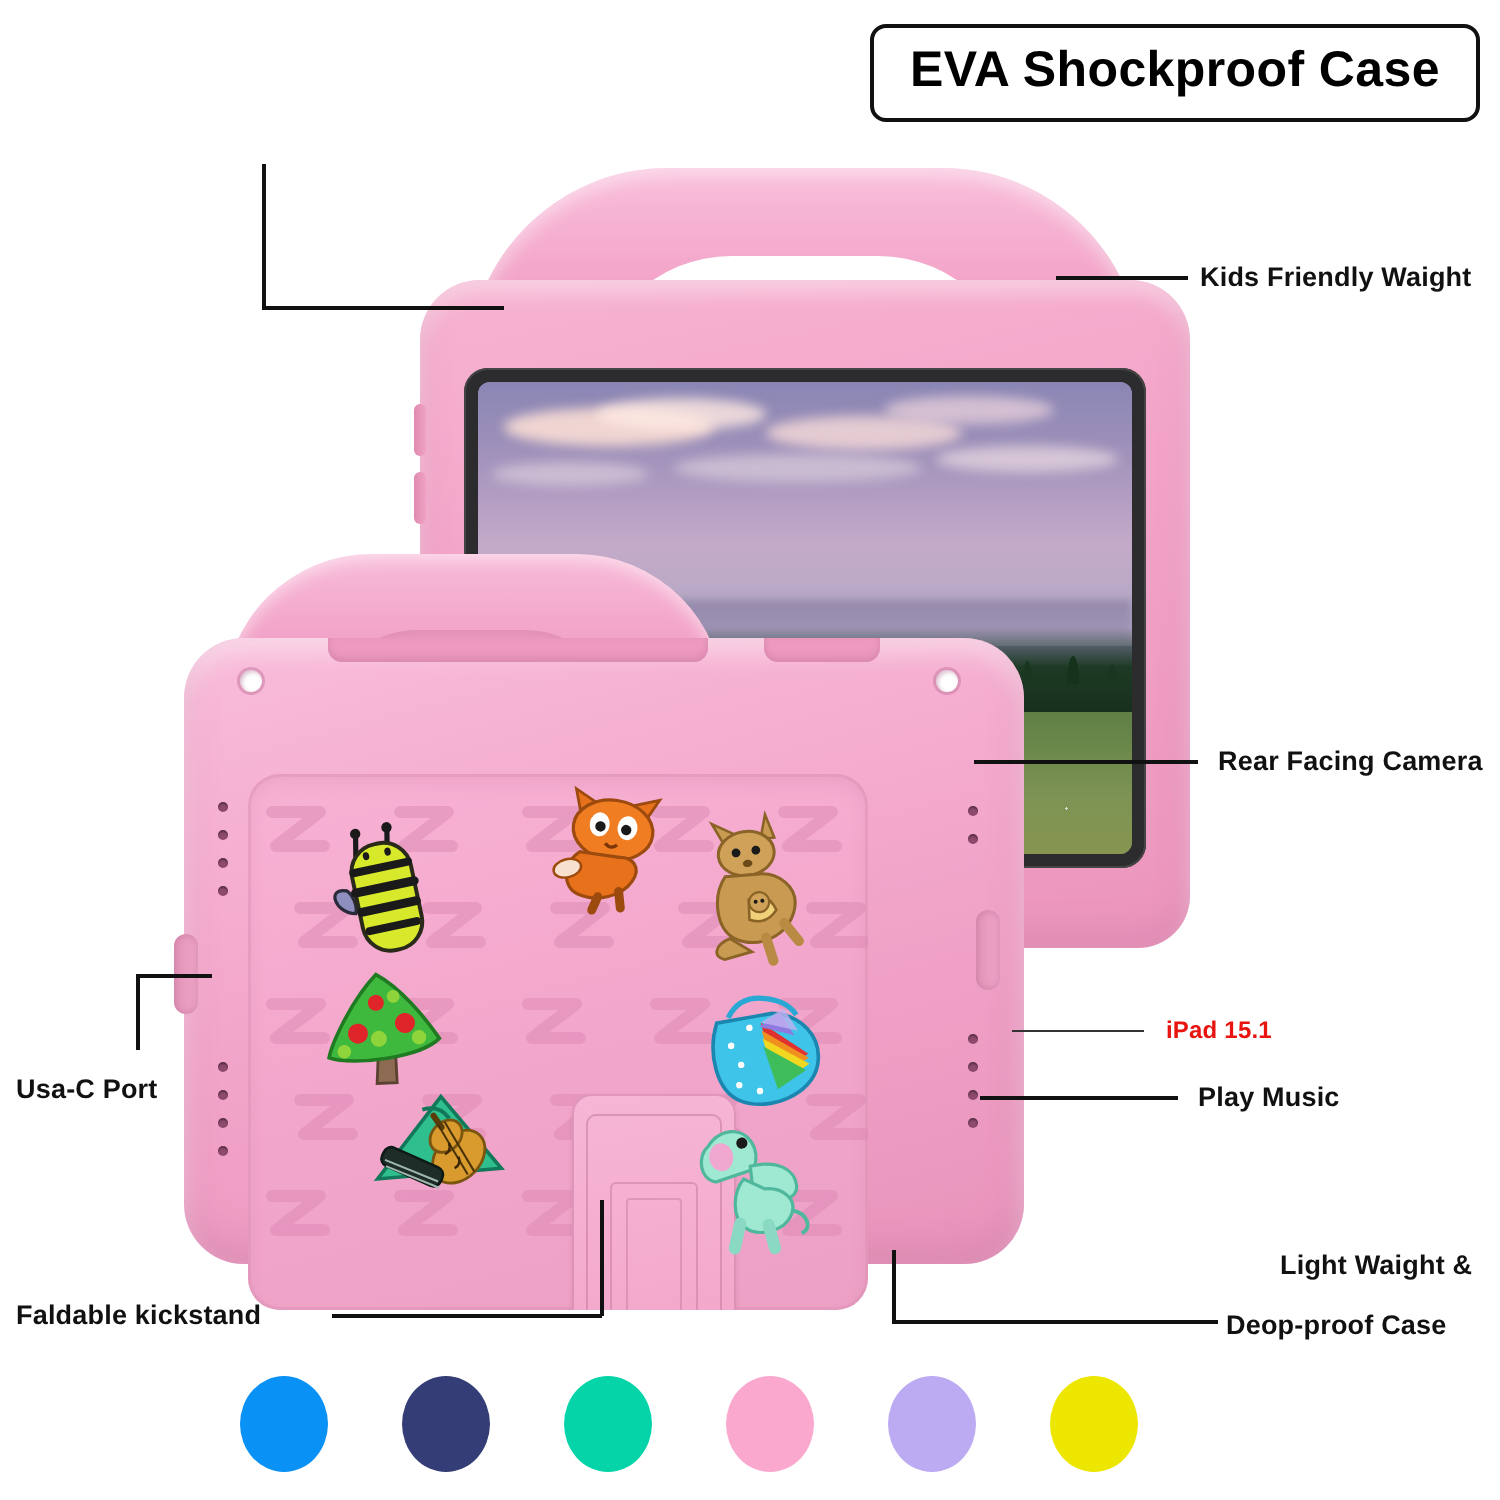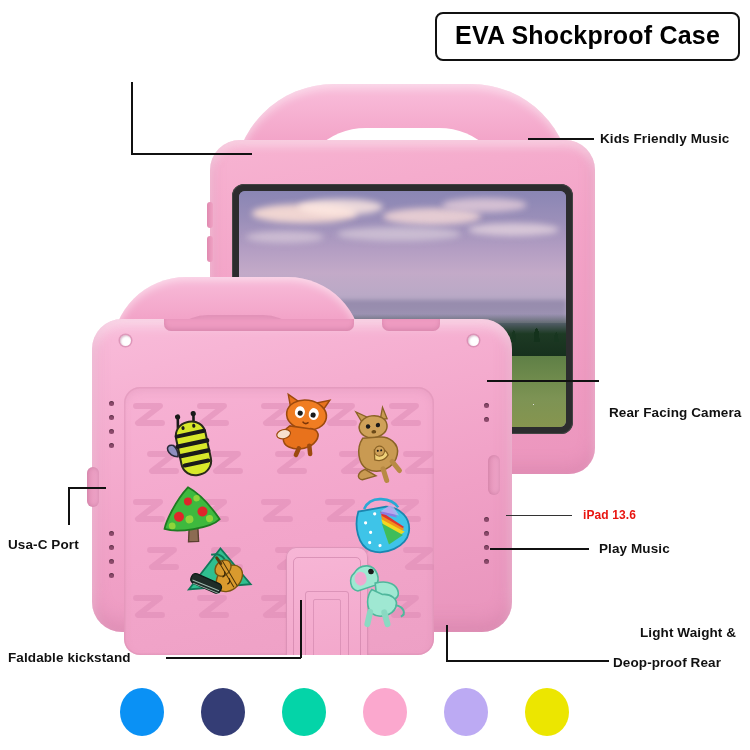--- a/index.html
+++ b/index.html
@@ -500,34 +500,34 @@
   <div class="ln h" style="left:68px;top:487px;width:38px;"></div>
   <div class="ln v" style="left:68px;top:487px;height:38px;"></div>
 
   <div class="ln h" style="left:166px;top:657px;width:135px;"></div>
   <div class="ln v" style="left:300px;top:600px;height:58px;"></div>
 
   <div class="ln v" style="left:446px;top:625px;height:36px;"></div>
   <div class="ln h" style="left:446px;top:660px;width:163px;"></div>
 
 
-  <div class="callout" style="left:600px;top:131px;">Kids Friendly Music</div>
-
-  <div class="callout" style="left:609px;top:373px;margin-top:32px;">Rear Facing Camera</div>
-
-  <div class="callout red" style="left:583px;top:508px;">iPad 13.6</div>
+  <div class="callout" style="left:600px;top:131px;">Kids Friendly Waight</div>
+
+  <div class="callout" style="left:609px;top:373px;">Rear Facing Camera</div>
+
+  <div class="callout red" style="left:583px;top:508px;">iPad 15.1</div>
 
   <div class="callout" style="left:599px;top:541px;">Play Music</div>
 
   <div class="callout" style="left:8px;top:537px;">Usa-C Port</div>
 
   <div class="callout" style="left:8px;top:650px;">Faldable kickstand</div>
 
   <div class="callout" style="left:640px;top:625px;">Light Waight &amp;</div>
-  <div class="callout" style="left:613px;top:655px;">Deop-proof Rear</div>
+  <div class="callout" style="left:613px;top:655px;">Deop-proof Case</div>
 
   <div class="swatches" id="swatches">
       <div class="swatch" style="background: rgb(10, 145, 245);"></div>
       <div class="swatch" style="background: rgb(52, 61, 117);"></div>
       <div class="swatch" style="background: rgb(4, 212, 168);"></div>
       <div class="swatch" style="background: rgb(251, 168, 206);"></div>
       <div class="swatch" style="background: rgb(188, 170, 243);"></div>
       <div class="swatch" style="background: rgb(236, 230, 0);"></div>
     </div>
 

